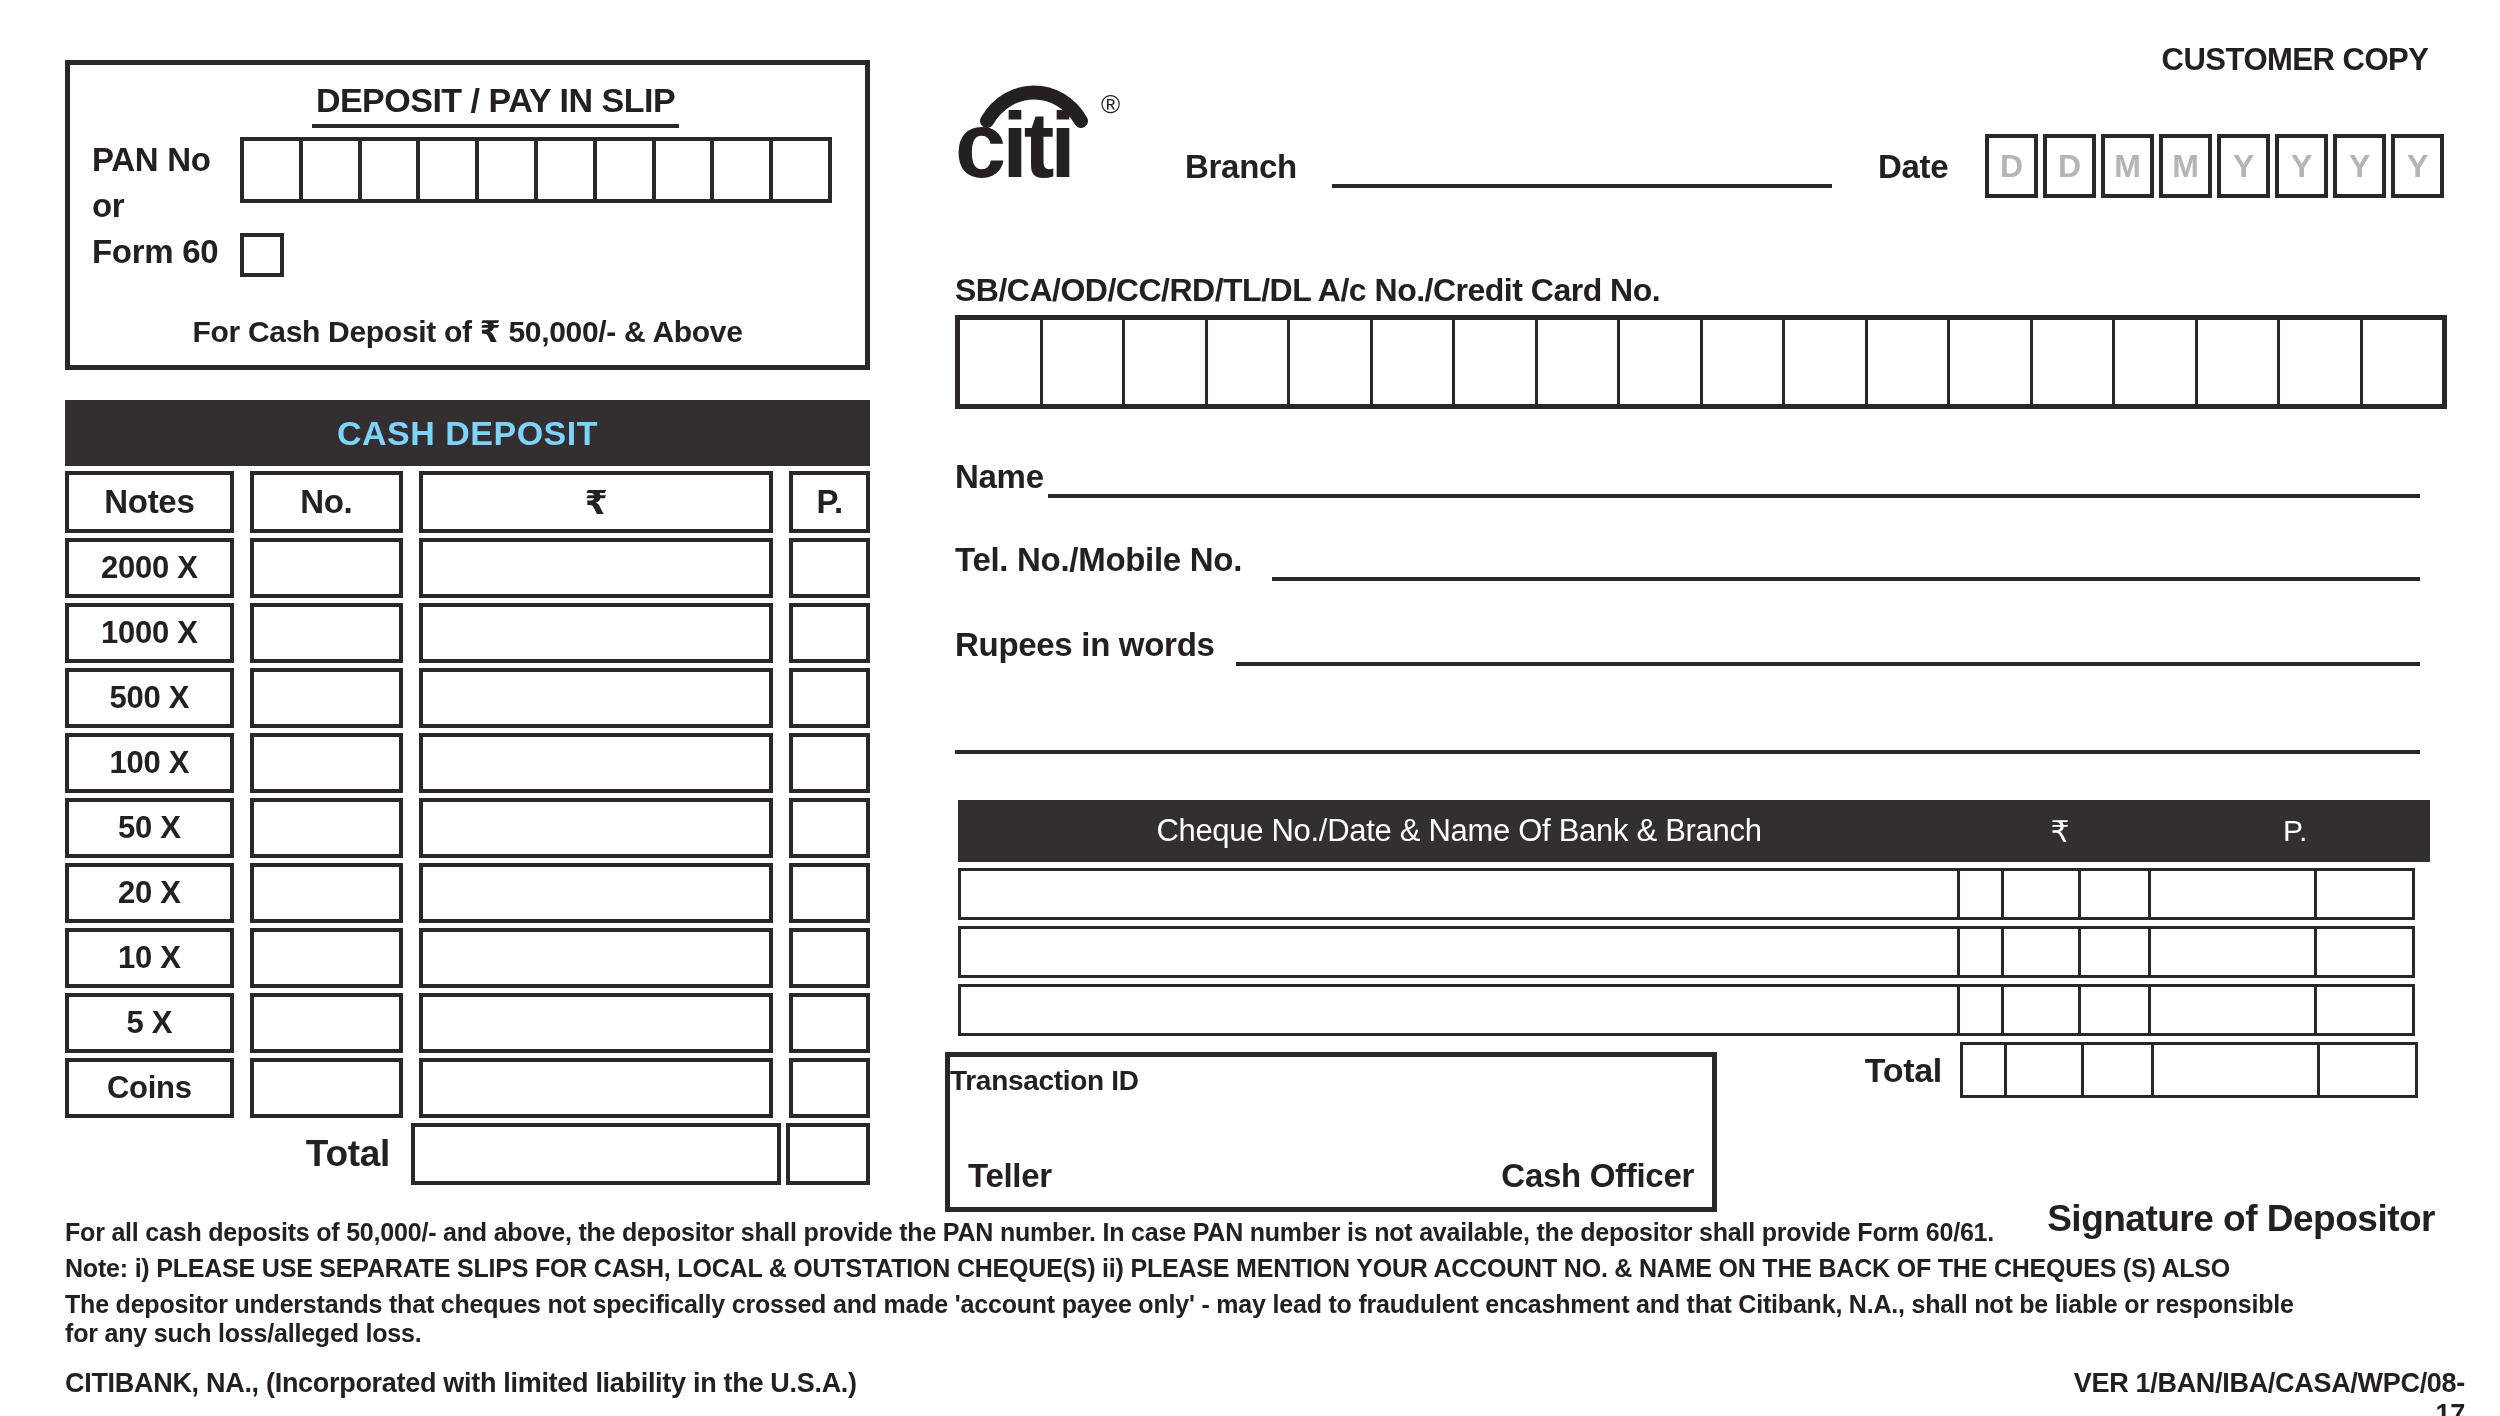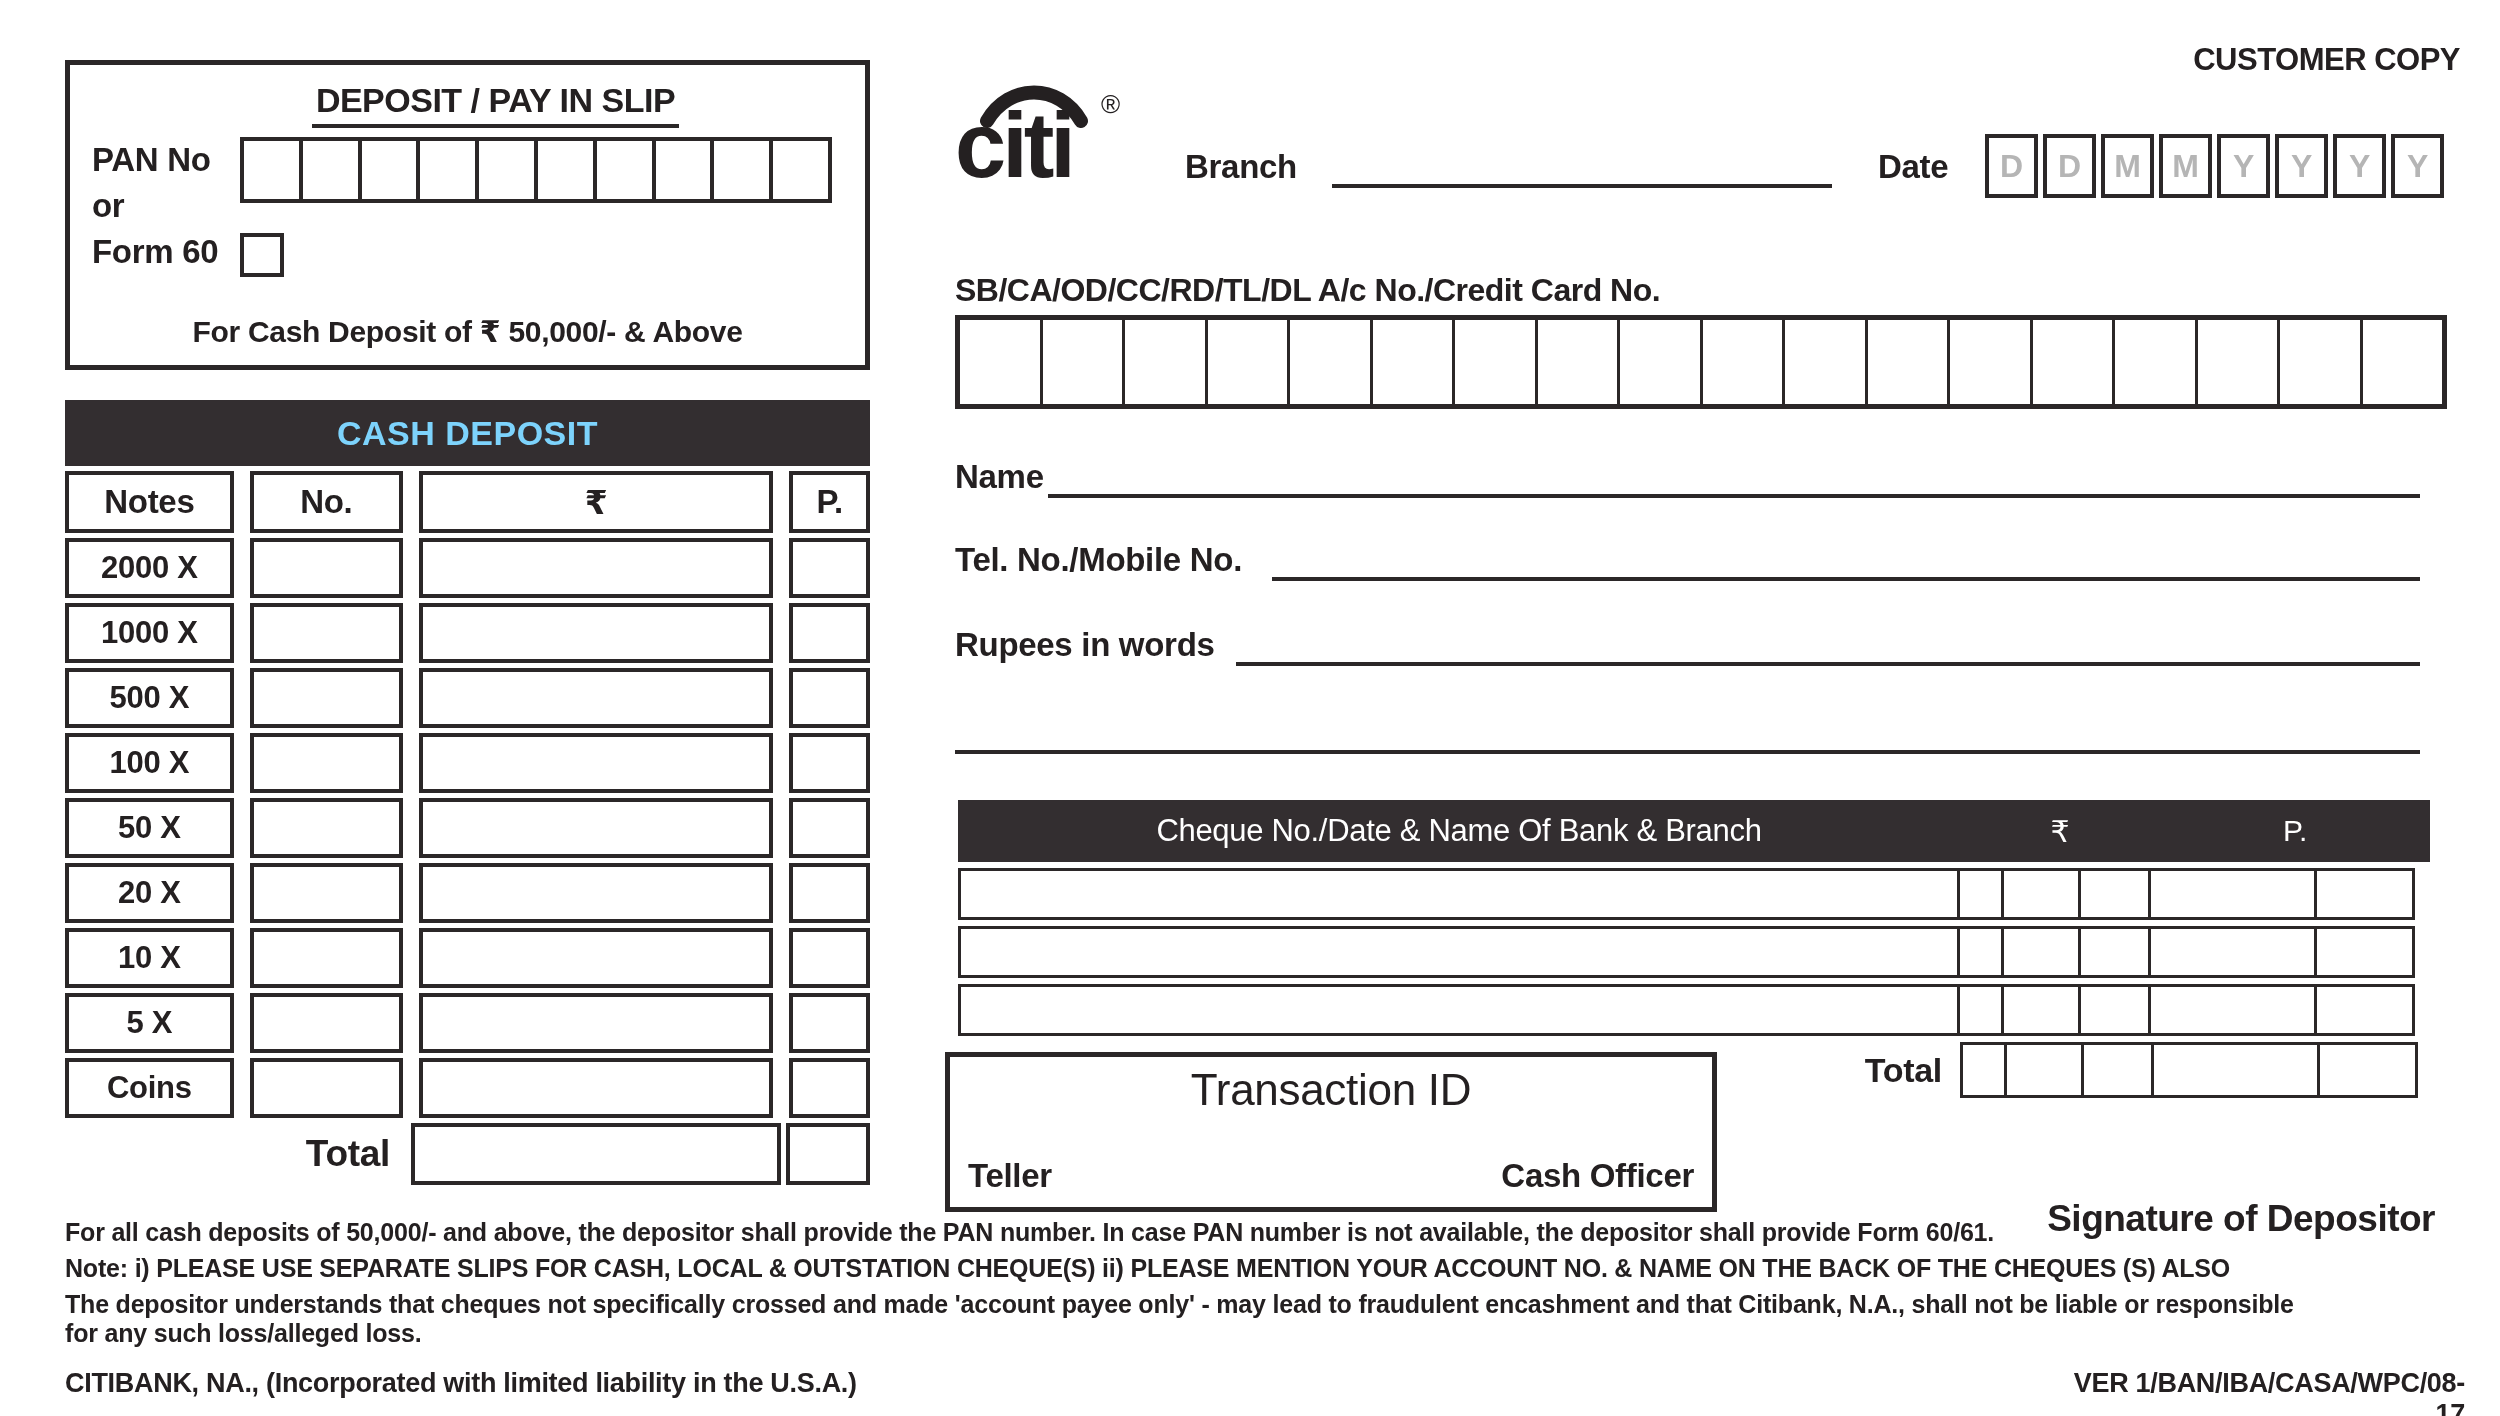--- a/index.html
+++ b/index.html
@@ -32,21 +32,21 @@
   .cash-head .cash-cell{height:62px;font-size:33px;font-weight:700;}
   .cash-body .cash-cell{height:60px;}
   .cash-body .cash-cell.lbl{font-size:31px;font-weight:700;}
   .rupee-glyph{font-size:40px;font-weight:700;}
   .cash-total{display:flex;gap:5px;margin-top:0;}
   .cash-total .spacer{width:341px;display:flex;align-items:center;justify-content:flex-end;
      font-size:37px;font-weight:700;padding-right:16px;box-sizing:border-box;height:62px;}
   .cash-total .cash-cell{height:62px;}
 
   
-  .customer-copy{top:42px;left:2130px;width:330px;text-align:right;font-size:31px;font-weight:700;letter-spacing:-0.5px;}
+  .customer-copy{top:42px;left:2130px;width:330px;text-align:center;font-size:31px;font-weight:700;letter-spacing:-0.5px;}
   .citi-logo{left:955px;top:75px;}
   .branch-label{left:1185px;top:148px;font-size:33px;font-weight:600;}
   .branch-line{left:1332px;top:184px;width:500px;height:4px;background:#2b2728;}
   .date-label{left:1878px;top:148px;font-size:33px;font-weight:700;text-align:right;}
   .date-cells{left:1985px;top:134px;display:flex;gap:5px;}
   .date-cell{width:53px;height:64px;border:4px solid #2b2728;box-sizing:border-box;
      display:flex;align-items:center;justify-content:center;font-size:32px;font-weight:600;color:#b5b5b5;}
 
   
   .acct-label{left:955px;top:272px;font-size:32px;font-weight:600;letter-spacing:-0.5px;}
@@ -67,21 +67,21 @@
   .chq-row{display:flex;margin-top:6px;height:52px;}
   .chq-cell{border:3px solid #2b2728;box-sizing:border-box;height:100%;}
   .chq-cell + .chq-cell{margin-left:-3px;}
   .qw0{width:1002px;} .qw1{width:47px;} .qw2{width:80px;} .qw3{width:73px;} .qw4{width:169px;} .qw5{width:101px;}
   .chq-total{display:flex;margin-top:6px;height:56px;}
   .chq-total .spacer{width:1002px;display:flex;align-items:center;justify-content:flex-end;
      padding-right:18px;box-sizing:border-box;font-size:34px;font-weight:600;}
 
   
   .txn-box{left:945px;top:1052px;width:772px;height:160px;border:5px solid #2b2728;box-sizing:border-box;}
-  .txn-title{position:absolute;top:8px;width:100%;text-align:center;font-size:44px;font-weight:400;}
+  .txn-title{position:absolute;top:8px;width:100%;text-align:left;font-size:28px;font-weight:700;}
   .txn-teller{position:absolute;left:18px;bottom:12px;font-size:33px;font-weight:600;}
   .txn-officer{position:absolute;right:18px;bottom:12px;font-size:33px;font-weight:600;}
 
   .signature{left:2035px;top:1198px;width:400px;text-align:right;font-size:37px;font-weight:600;letter-spacing:-0.5px;}
 
   
   .footer{left:65px;top:1218px;width:2400px;font-size:25px;font-weight:700;letter-spacing:-0.2px;}
   .footer .fline{margin-bottom:7px;line-height:29px;}
   .bank-line{left:65px;top:1368px;font-size:27px;font-weight:700;}
   .version-line{left:2060px;top:1368px;width:405px;text-align:right;font-size:27px;font-weight:700;}

